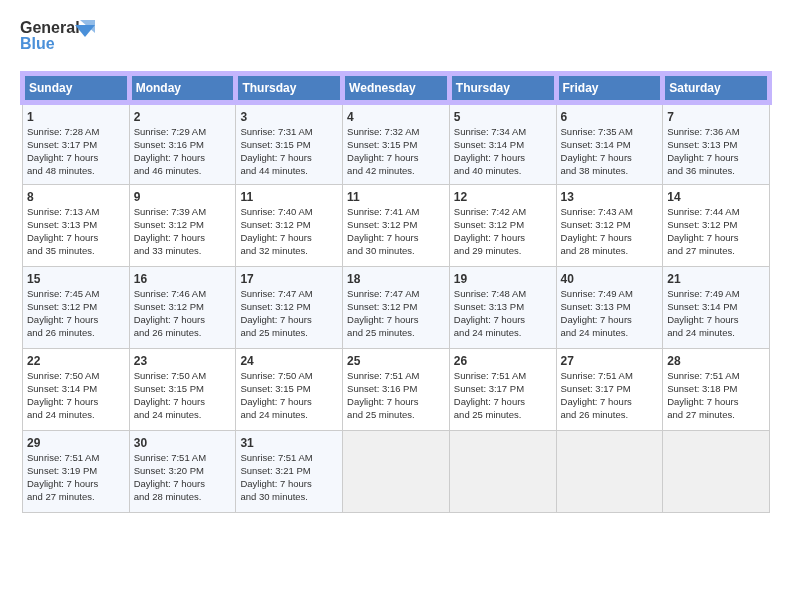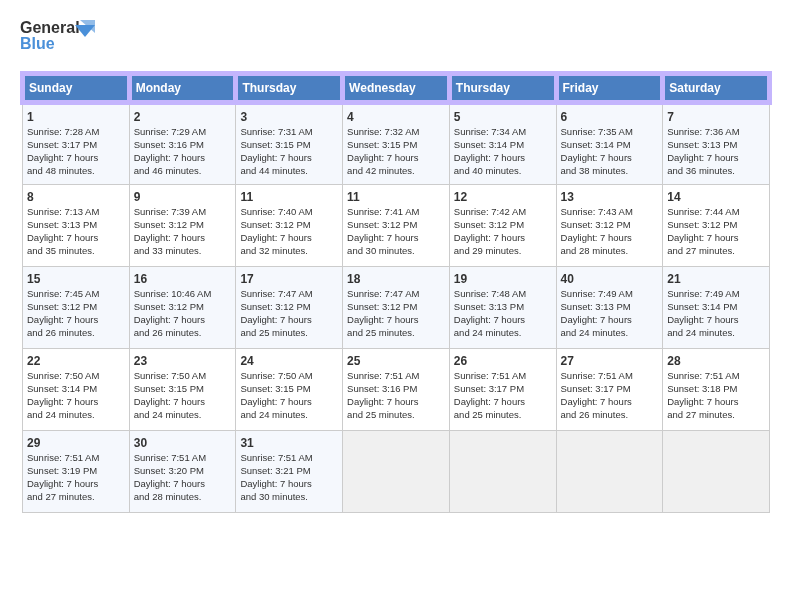--- a/index.html
+++ b/index.html
@@ -222,21 +222,21 @@
         <tr>
           <td>
             <span class="day-num">15</span>
             <div>Sunrise: 7:45 AM</div>
             <div>Sunset: 3:12 PM</div>
             <div>Daylight: 7 hours</div>
             <div>and 26 minutes.</div>
           </td>
           <td>
             <span class="day-num">16</span>
-            <div>Sunrise: 10:46 AM</div>
+            <div>Sunrise: 7:46 AM</div>
             <div>Sunset: 3:12 PM</div>
             <div>Daylight: 7 hours</div>
             <div>and 26 minutes.</div>
           </td>
           <td>
             <span class="day-num">17</span>
             <div>Sunrise: 7:47 AM</div>
             <div>Sunset: 3:12 PM</div>
             <div>Daylight: 7 hours</div>
             <div>and 25 minutes.</div>

